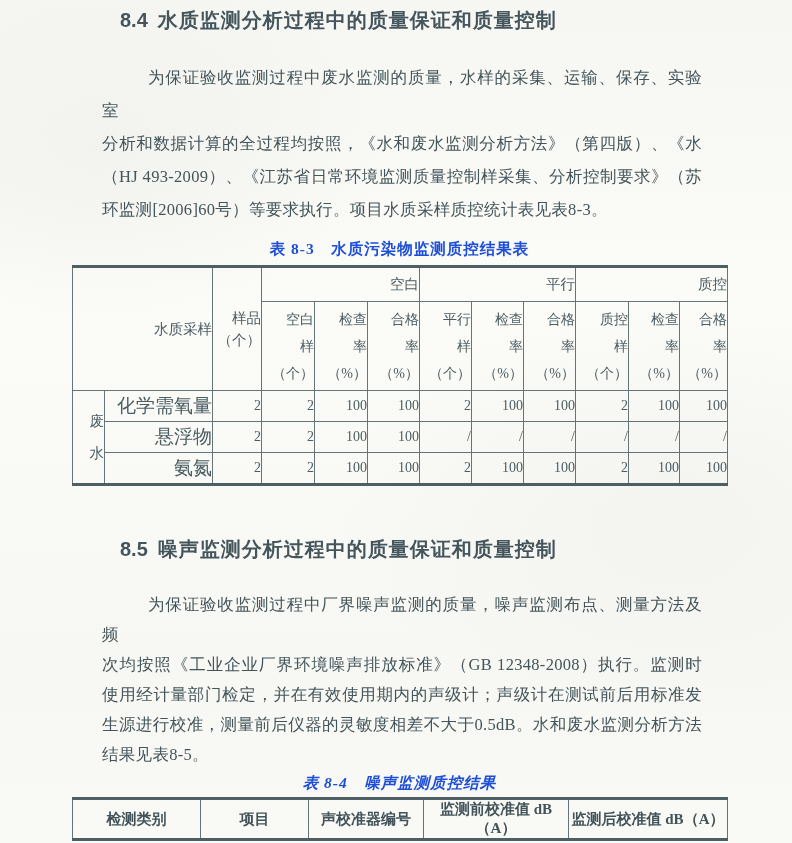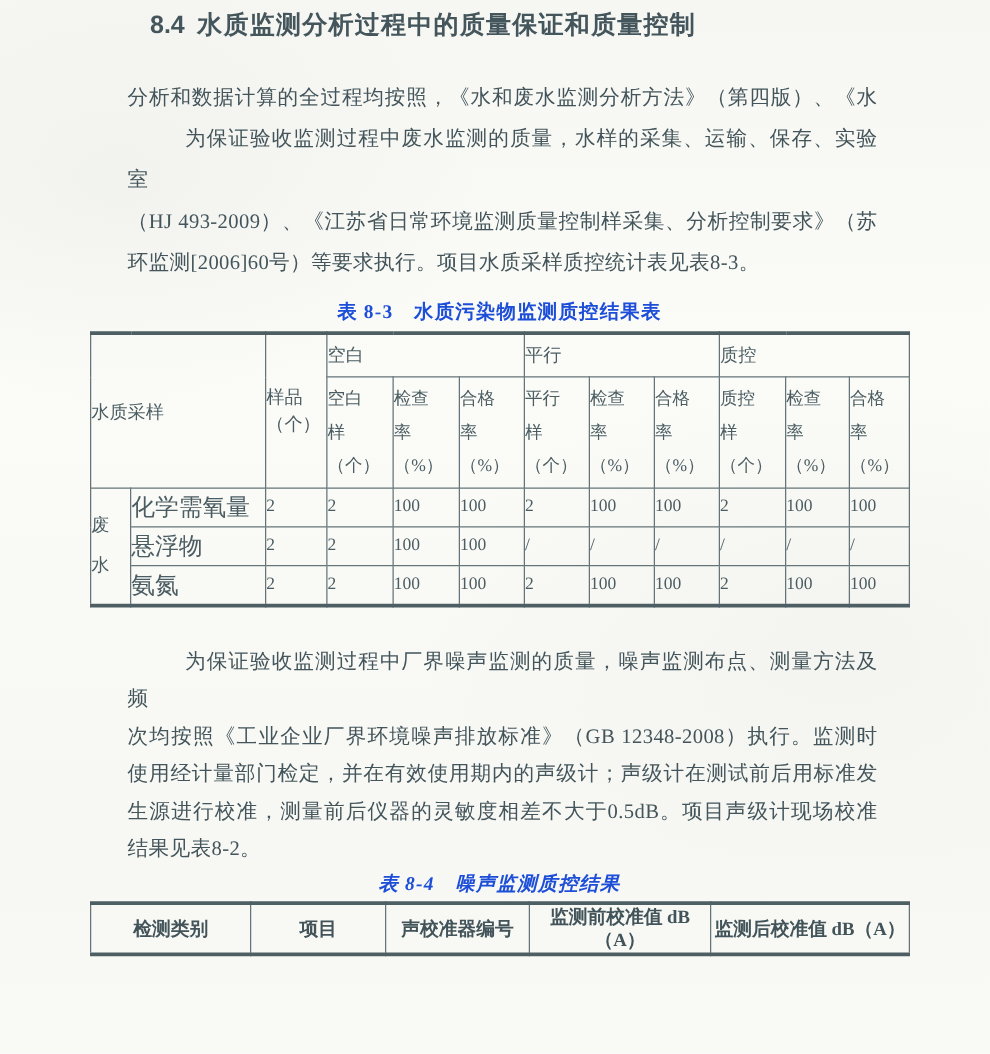--- a/index.html
+++ b/index.html
@@ -31,21 +31,21 @@
     font-weight:700;font-size:15.5px;color:#1d4ed8;letter-spacing:1px;
   }
   #caption-84{margin-top:3px;margin-bottom:3px;font-style:italic;}
   table{
     border-collapse:collapse;table-layout:fixed;
     margin-left:72px;width:655px;color:#4b5d62;
   }
   #t83{border-top:3px solid #4e5f64;border-bottom:3px solid #4e5f64;
        border-left:1px solid #63737 7;border-left:1px solid #637377;border-right:1px solid #637377;}
   #t83 th,#t83 td{
-    border:1px solid #647478;font-weight:400;text-align:left;
+    border:1px solid #647478;font-weight:400;text-align:right;
     vertical-align:middle;font-size:14px;padding:0;
   }
   #t83 tr.grp th{height:33px;font-size:14.5px;}
   #t83 tr.sub th{height:88px;white-space:pre-line;line-height:27px;}
   #t83 td.data{height:30px;}
   #t83 td.rowgrp{white-space:pre-line;line-height:32px;font-size:14.5px;}
   #t83 td.item{font-size:19px;}
   #t84{border-top:3px solid #4e5f64;border-bottom:3px solid #4e5f64;
        border-left:1px solid #637377;border-right:1px solid #637377;}
   #t84 th{
@@ -56,22 +56,22 @@
 </head>
 <body>
 
 <div>
 
   <div class="sec-heading" id="heading-84">
     <span class="num">8.4</span><span>水质监测分析过程中的质量保证和质量控制</span>
   </div>
 
   <div class="para" id="para-84">
+    <div class="line first">为保证验收监测过程中废水监测的质量，水样的采集、运输、保存、实验室</div>
     <div class="line">分析和数据计算的全过程均按照，《水和废水监测分析方法》（第四版）、《水</div>
-    <div class="line first">为保证验收监测过程中废水监测的质量，水样的采集、运输、保存、实验室</div>
     <div class="line">（HJ 493-2009）、《江苏省日常环境监测质量控制样采集、分析控制要求》（苏</div>
     <div class="line last">环监测[2006]60号）等要求执行。项目水质采样质控统计表见表8-3。</div>
   </div>
 
   <div class="tbl-caption">表 8-3　水质污染物监测质控结果表</div>
 
   <table id="t83">
     <colgroup>
       <col style="width:32px">
         <col style="width:108px">
@@ -161,27 +161,30 @@
         <td class="data">2</td>
         <td class="data">100</td>
         <td class="data">100</td>
         <td class="data">2</td>
         <td class="data">100</td>
         <td class="data">100</td>
       </tr>
     </tbody>
   </table>
 
+  <div class="sec-heading" id="heading-85">
+    <span class="num">8.5</span><span>噪声监测分析过程中的质量保证和质量控制</span>
+  </div>
 
   <div class="para" id="para-85">
     <div class="line first">为保证验收监测过程中厂界噪声监测的质量，噪声监测布点、测量方法及频</div>
     <div class="line">次均按照《工业企业厂界环境噪声排放标准》（GB 12348-2008）执行。监测时</div>
     <div class="line">使用经计量部门检定，并在有效使用期内的声级计；声级计在测试前后用标准发</div>
-    <div class="line">生源进行校准，测量前后仪器的灵敏度相差不大于0.5dB。项目声级计现场校准</div>
-    <div class="line last">结果见表8-2。</div>
+    <div class="line">生源进行校准，测量前后仪器的灵敏度相差不大于0.5dB。水和废水监测分析方法</div>
+    <div class="line last">结果见表8-5。</div>
   </div>
 
   <div class="tbl-caption" id="caption-84">表 8-4　噪声监测质控结果</div>
 
   <table id="t84">
     <colgroup>
       <col style="width:128px">
         <col style="width:108px">
         <col style="width:115px">
       <col style="width:145px">

